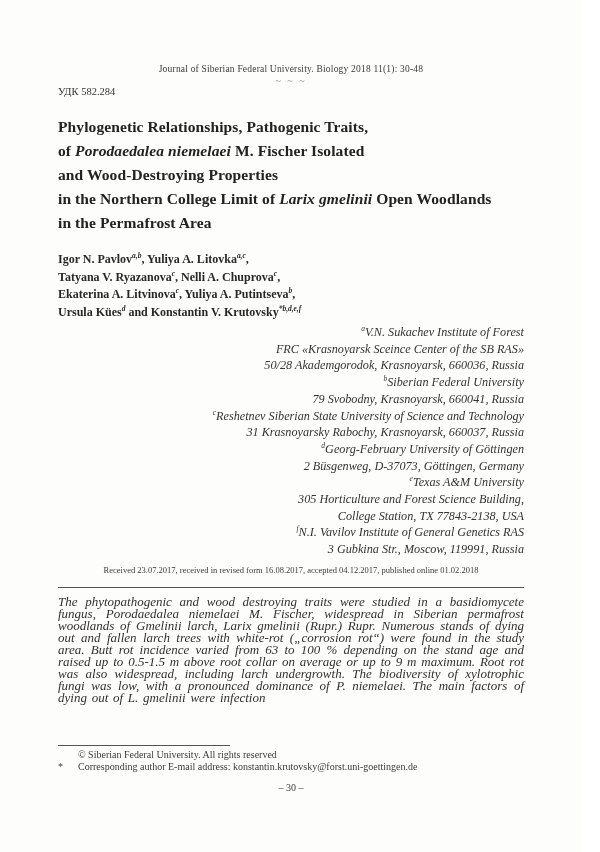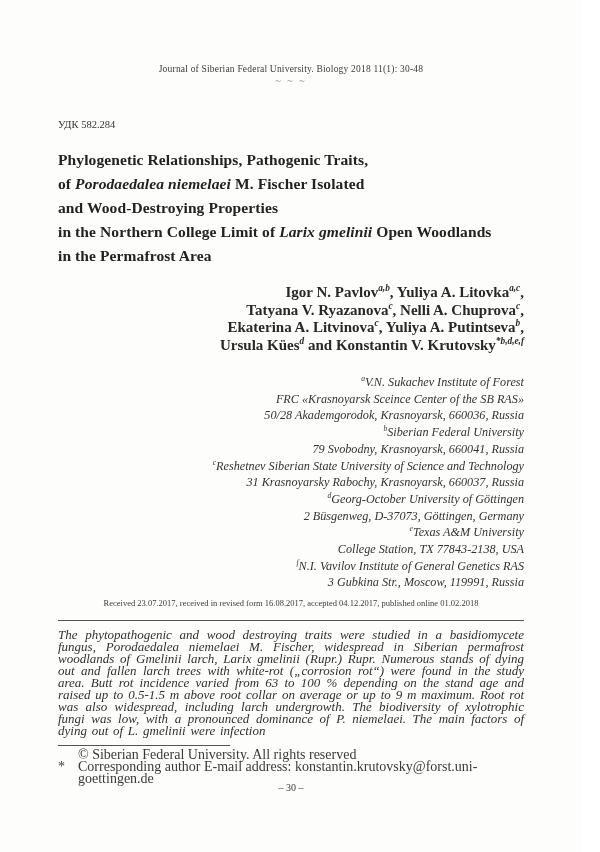--- a/index.html
+++ b/index.html
@@ -27,44 +27,43 @@
   }
   .separator {
     text-align: center;
     color: #8b8b8b;
     font-size: 10px;
     line-height: 10px;
     margin-top: 2px;
     letter-spacing: 2px;
   }
   .udc {
-    margin-top: 33px;
     font-size: 10.5px;
     color: #34332f;
   }
   .title {
     margin: 18px 0 16px 0;
     font-size: 15.5px;
     font-weight: bold;
     line-height: 24px;
     color: #232220;
     letter-spacing: 0.1px;
   }
   .title .it { font-style: italic; }
   .authors {
     margin-top: 0;
-    text-align: right;
+    text-align: left;
     font-weight: bold;
-    font-size: 15px;
+    font-size: 12px;
     line-height: 17.5px;
     color: #292825;
   }
   .authors sup { font-style: italic; }
   .affiliations {
-    margin-top: 20px;
+    margin-top: 3px;
     text-align: right;
     font-style: italic;
     font-size: 12.2px;
     line-height: 16.7px;
     color: #34332f;
   }
   sup {
     font-size: 0.62em;
     line-height: 0;
     vertical-align: super;
@@ -88,21 +87,21 @@
     line-height: 12px;
     text-align: justify;
     word-spacing: 1.5px;
     color: #33312d;
   }
   .footnotes {
     position: absolute;
     left: 58px;
     right: 48px;
     top: 745px;
-    font-size: 14px;
+    font-size: 10px;
     color: #3b3a38;
   }
   .fn-rule {
     border: 0;
     border-top: 1px solid #55534f;
     width: 172px;
     margin: 0 0 3px 0;
   }
   .fn-row {
     display: flex;
@@ -147,23 +146,24 @@
   </div>
 
   <div class="affiliations">
     <div><sup>a</sup><span>V.N. Sukachev Institute of Forest</span></div>
     <div><span>FRC «Krasnoyarsk Sceince Center of the SB RAS»</span></div>
     <div><span>50/28 Akademgorodok, Krasnoyarsk, 660036, Russia</span></div>
     <div><sup>b</sup><span>Siberian Federal University</span></div>
     <div><span>79 Svobodny, Krasnoyarsk, 660041, Russia</span></div>
     <div><sup>c</sup><span>Reshetnev Siberian State University of Science and Technology</span></div>
     <div><span>31 Krasnoyarsky Rabochy, Krasnoyarsk, 660037, Russia</span></div>
-    <div><sup>d</sup><span>Georg-October University of Göttingen</span></div>
+    <div><sup>d</sup><span>Georg-February University of Göttingen</span></div>
     <div><span>2 Büsgenweg, D-37073, Göttingen, Germany</span></div>
     <div><sup>e</sup><span>Texas A&amp;M University</span></div>
+    <div><span>305 Horticulture and Forest Science Building,</span></div>
     <div><span>College Station, TX 77843-2138, USA</span></div>
     <div><sup>f</sup><span>N.I. Vavilov Institute of General Genetics RAS</span></div>
     <div><span>3 Gubkina Str., Moscow, 119991, Russia</span></div>
   </div>
 
   <div class="received">Received 23.07.2017, received in revised form 16.08.2017, accepted 04.12.2017, published online 01.02.2018</div>
 
   <hr class="rule">
 
   <div class="abstract">The phytopathogenic and wood destroying traits were studied in a basidiomycete fungus, Porodaedalea niemelaei M. Fischer, widespread in Siberian permafrost woodlands of Gmelinii larch, Larix gmelinii (Rupr.) Rupr. Numerous stands of dying out and fallen larch trees with white-rot („corrosion rot“) were found in the study area. Butt rot incidence varied from 63 to 100 % depending on the stand age and raised up to 0.5-1.5 m above root collar on average or up to 9 m maximum. Root rot was also widespread, including larch undergrowth. The biodiversity of xylotrophic fungi was low, with a pronounced dominance of P. niemelaei. The main factors of dying out of L. gmelinii were infection</div>

